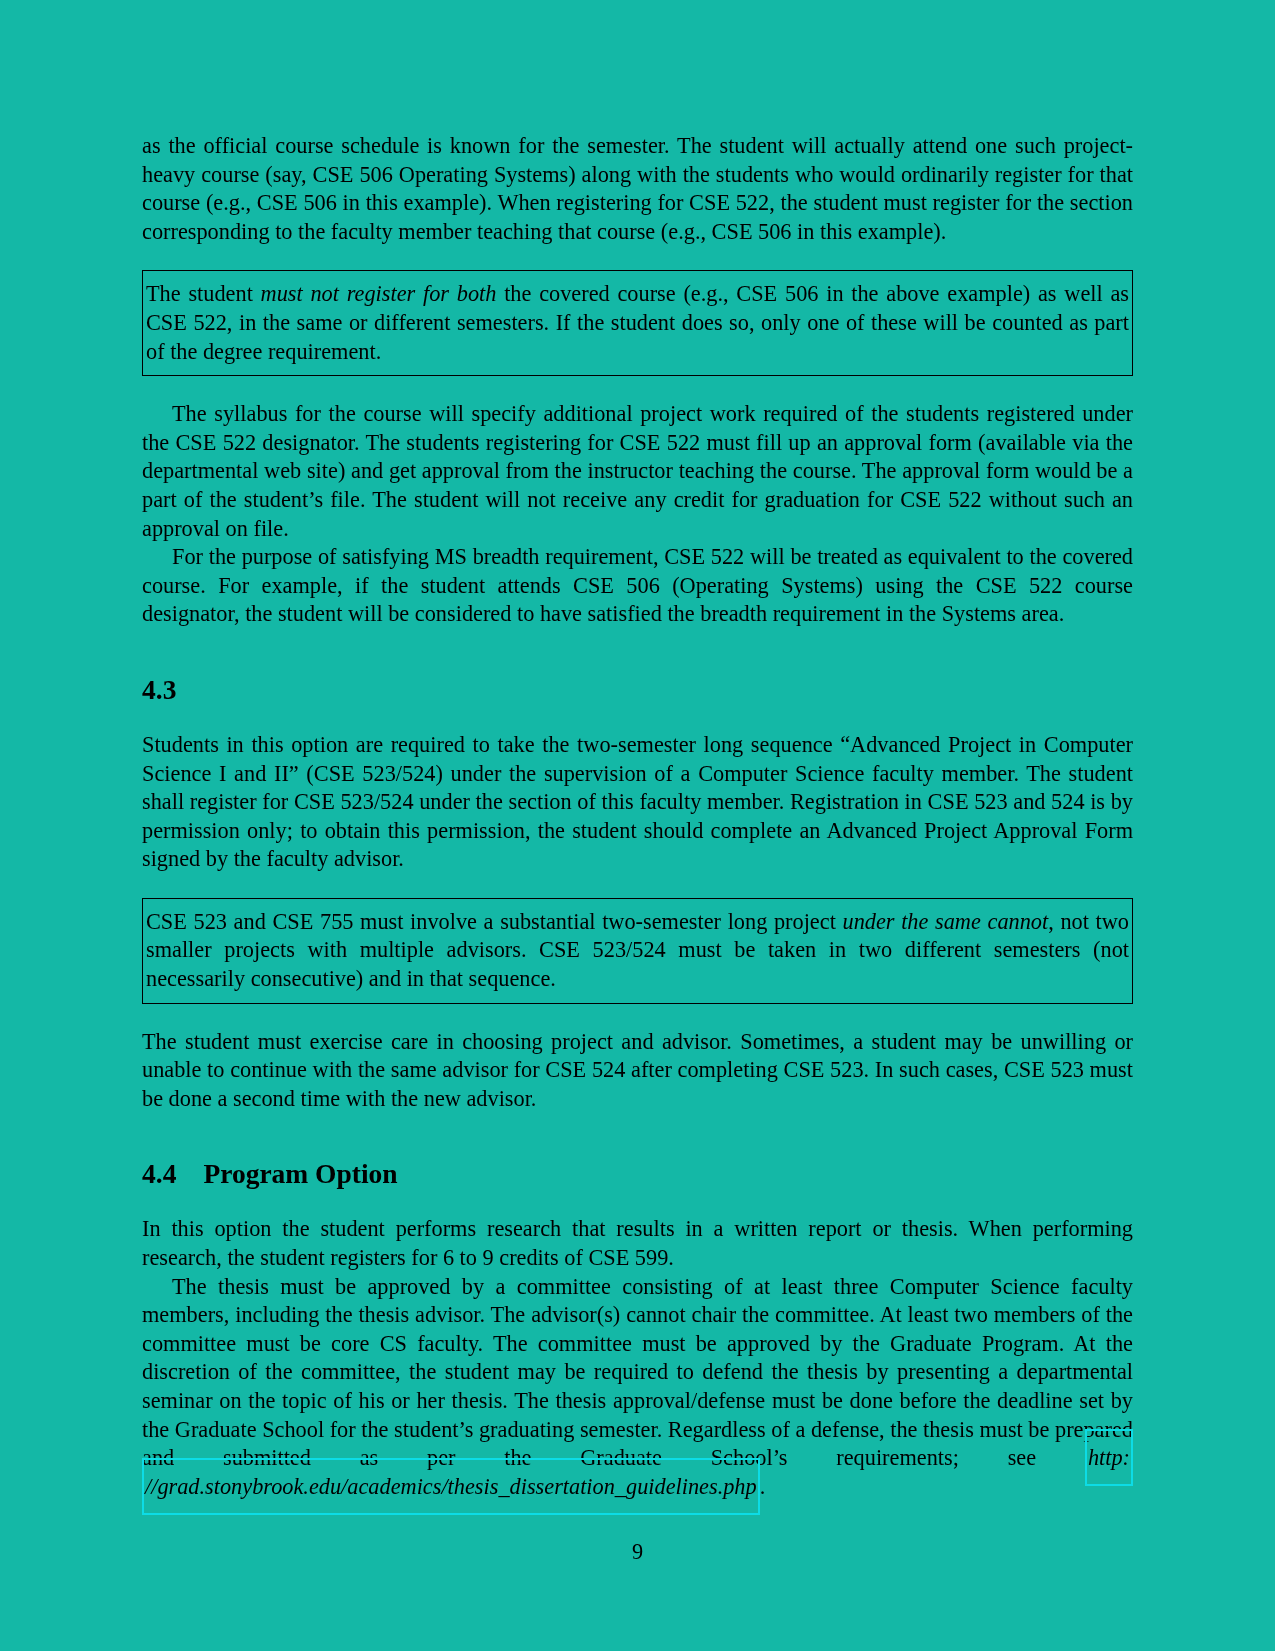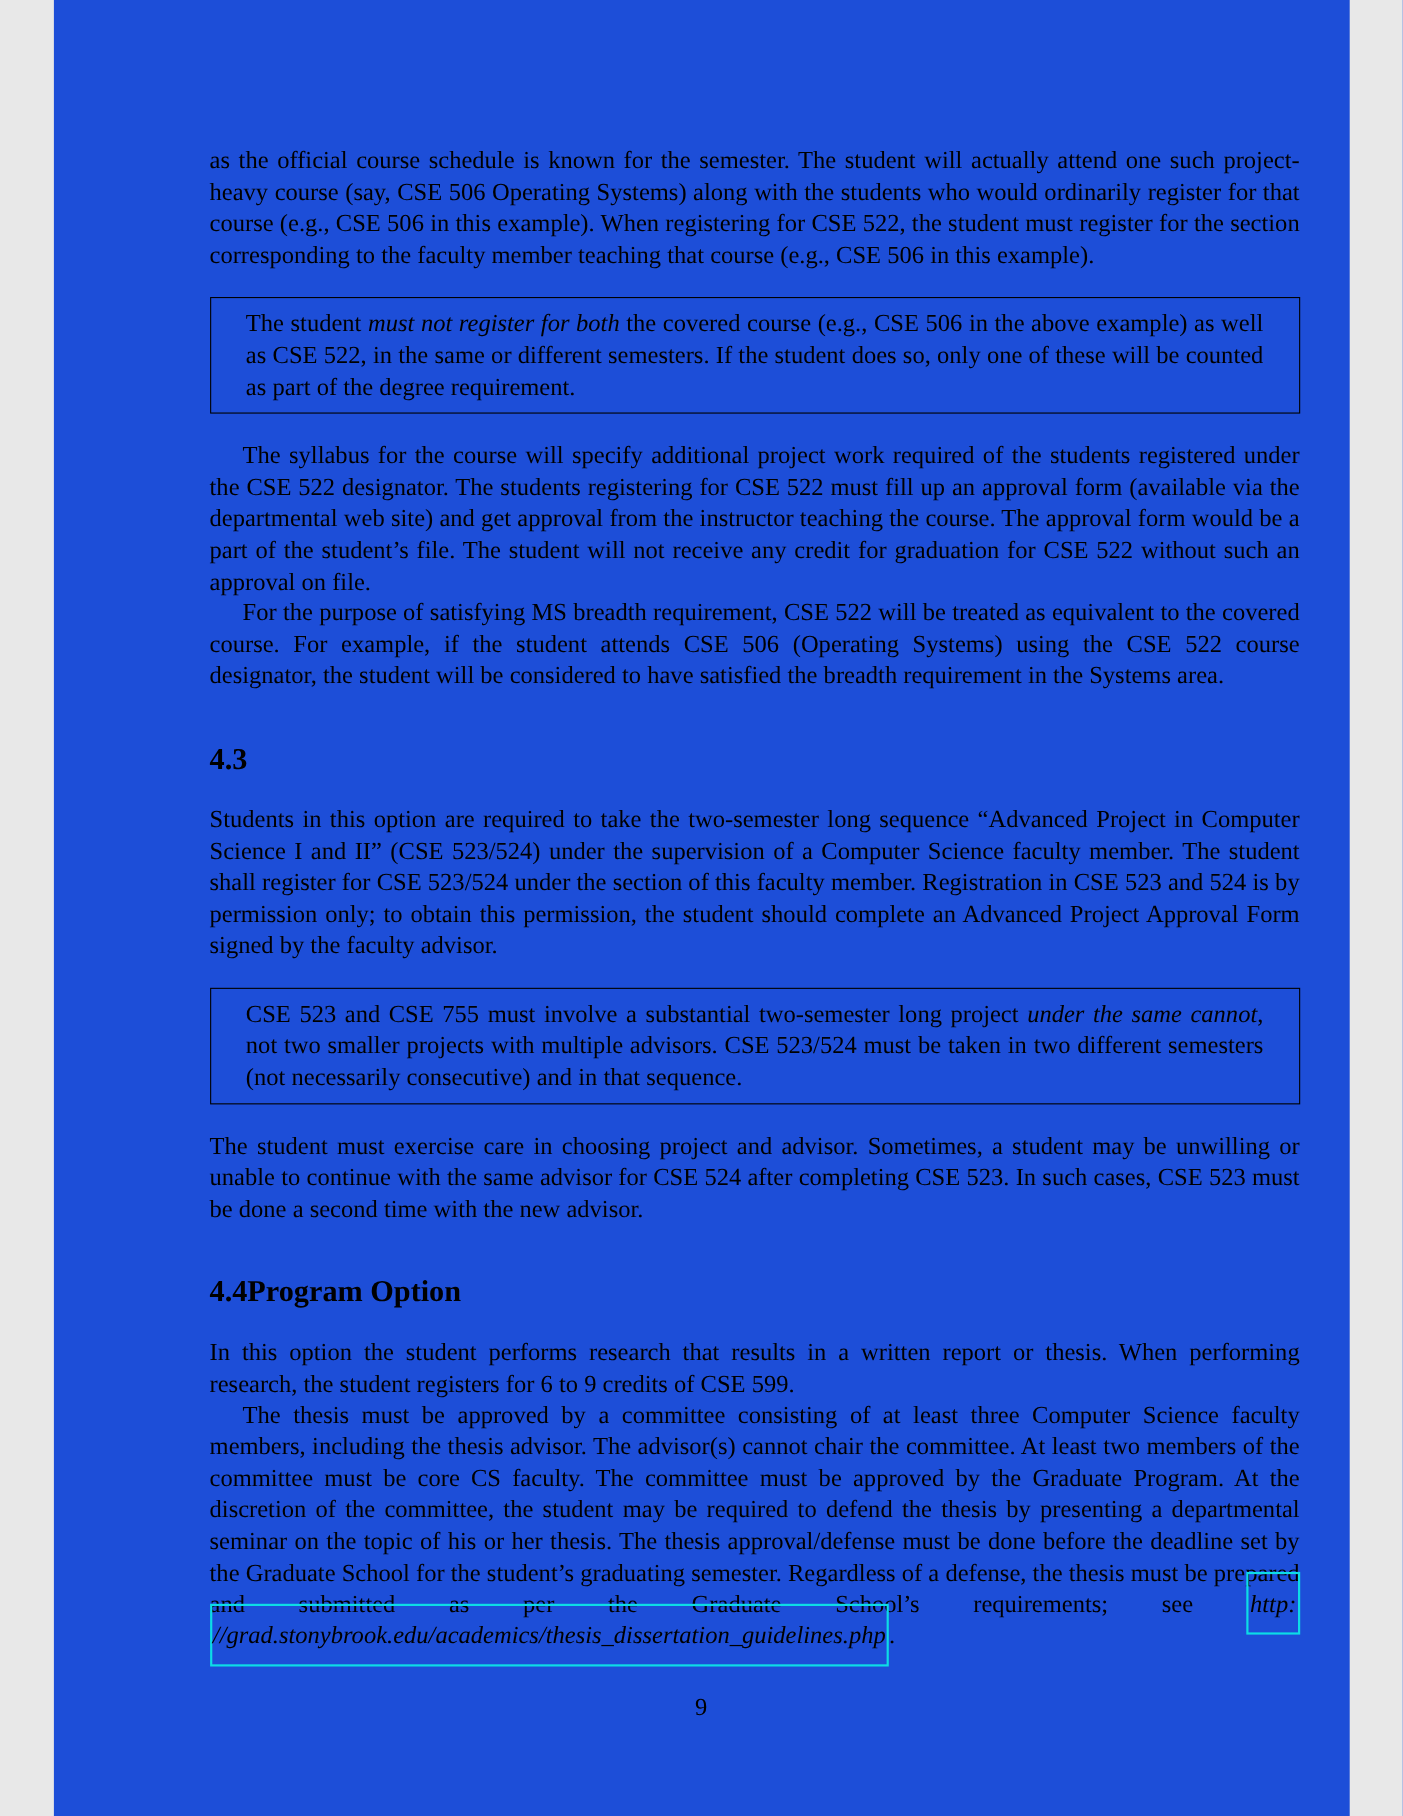--- a/index.html
+++ b/index.html
@@ -2,24 +2,24 @@
 <html style="--link-border: #0ddce6;"><head>
 <meta charset="utf-8">
 <style>
   html, body {
     margin: 0;
     padding: 0;
     background: #e8e8e8;
   }
   .page {
     position: relative;
-    width: 1178px;
+    width: 1275px;
     height: 1651px;
     margin: 0 auto;
-    background: #1d4ed8;
+    background: #14b8a6;
     font-family: "Liberation Serif", serif;
     color: #000000;
     overflow: hidden;
     text-decoration: underline;
   }
   .content {
     position: absolute;
     left: 142px;
     top: 132px;
     width: 991px;
@@ -28,26 +28,27 @@
     margin: 0;
     font-size: 22.3px;
     line-height: 28.6px;
     text-align: justify;
   }
   p.indent {
     text-indent: 30px;
   }
   .note-box {
     border: 1.6px solid #000000;
-    padding: 9px 32px;
+    padding: 9px 3px;
     margin: 24px 0;
   }
   h2.section {
     display: flex;
     align-items: baseline;
+    gap: 27px;
     font-size: 27.5px;
     line-height: 30px;
     font-weight: bold;
     margin: 46px 0 26px 0;
   }
   .em {
     font-style: italic;
   }
   .url {
     font-style: italic;

